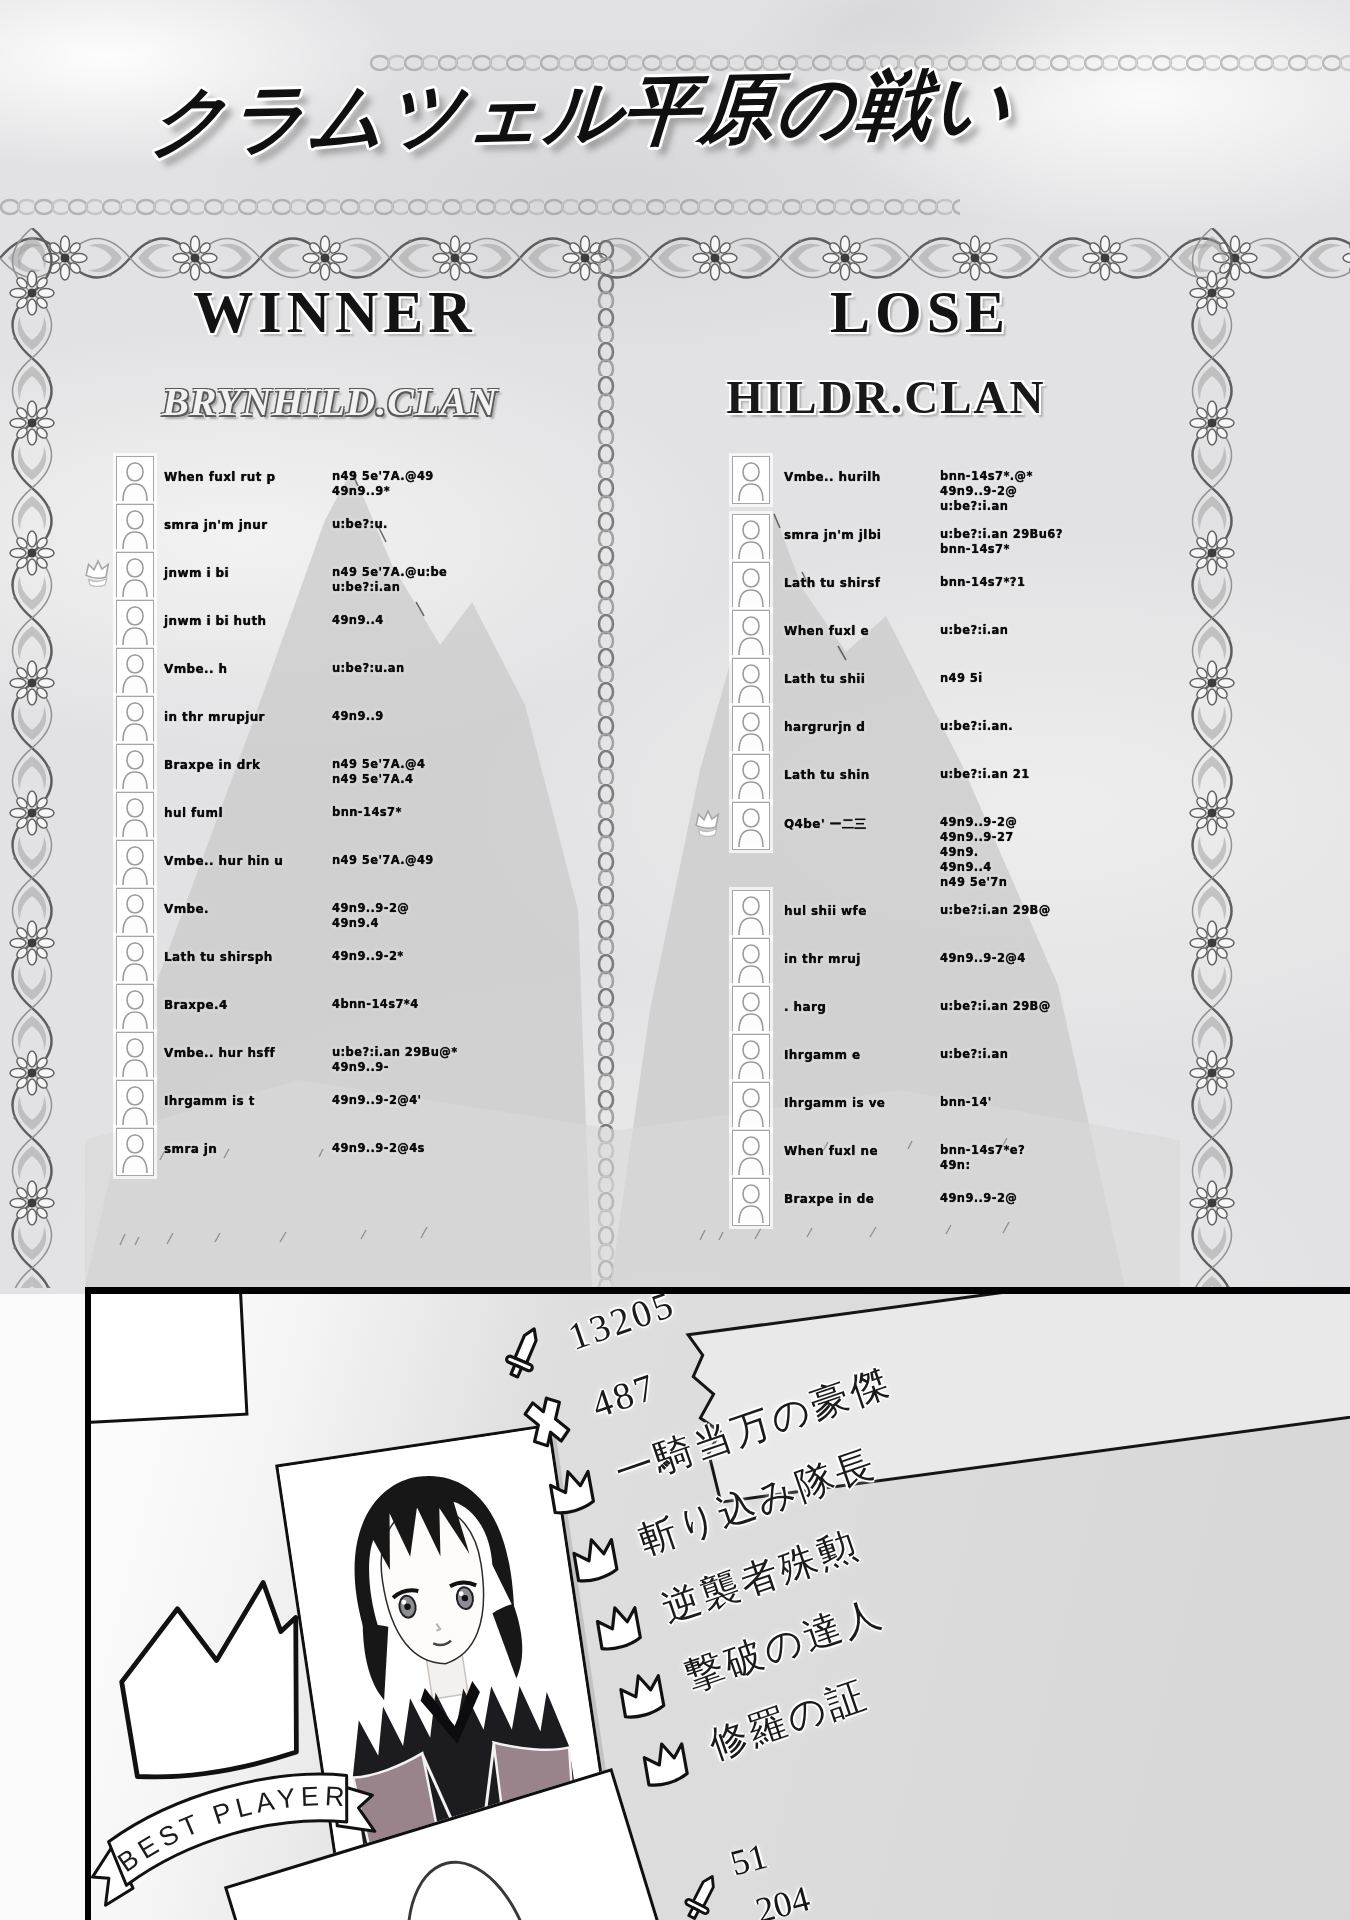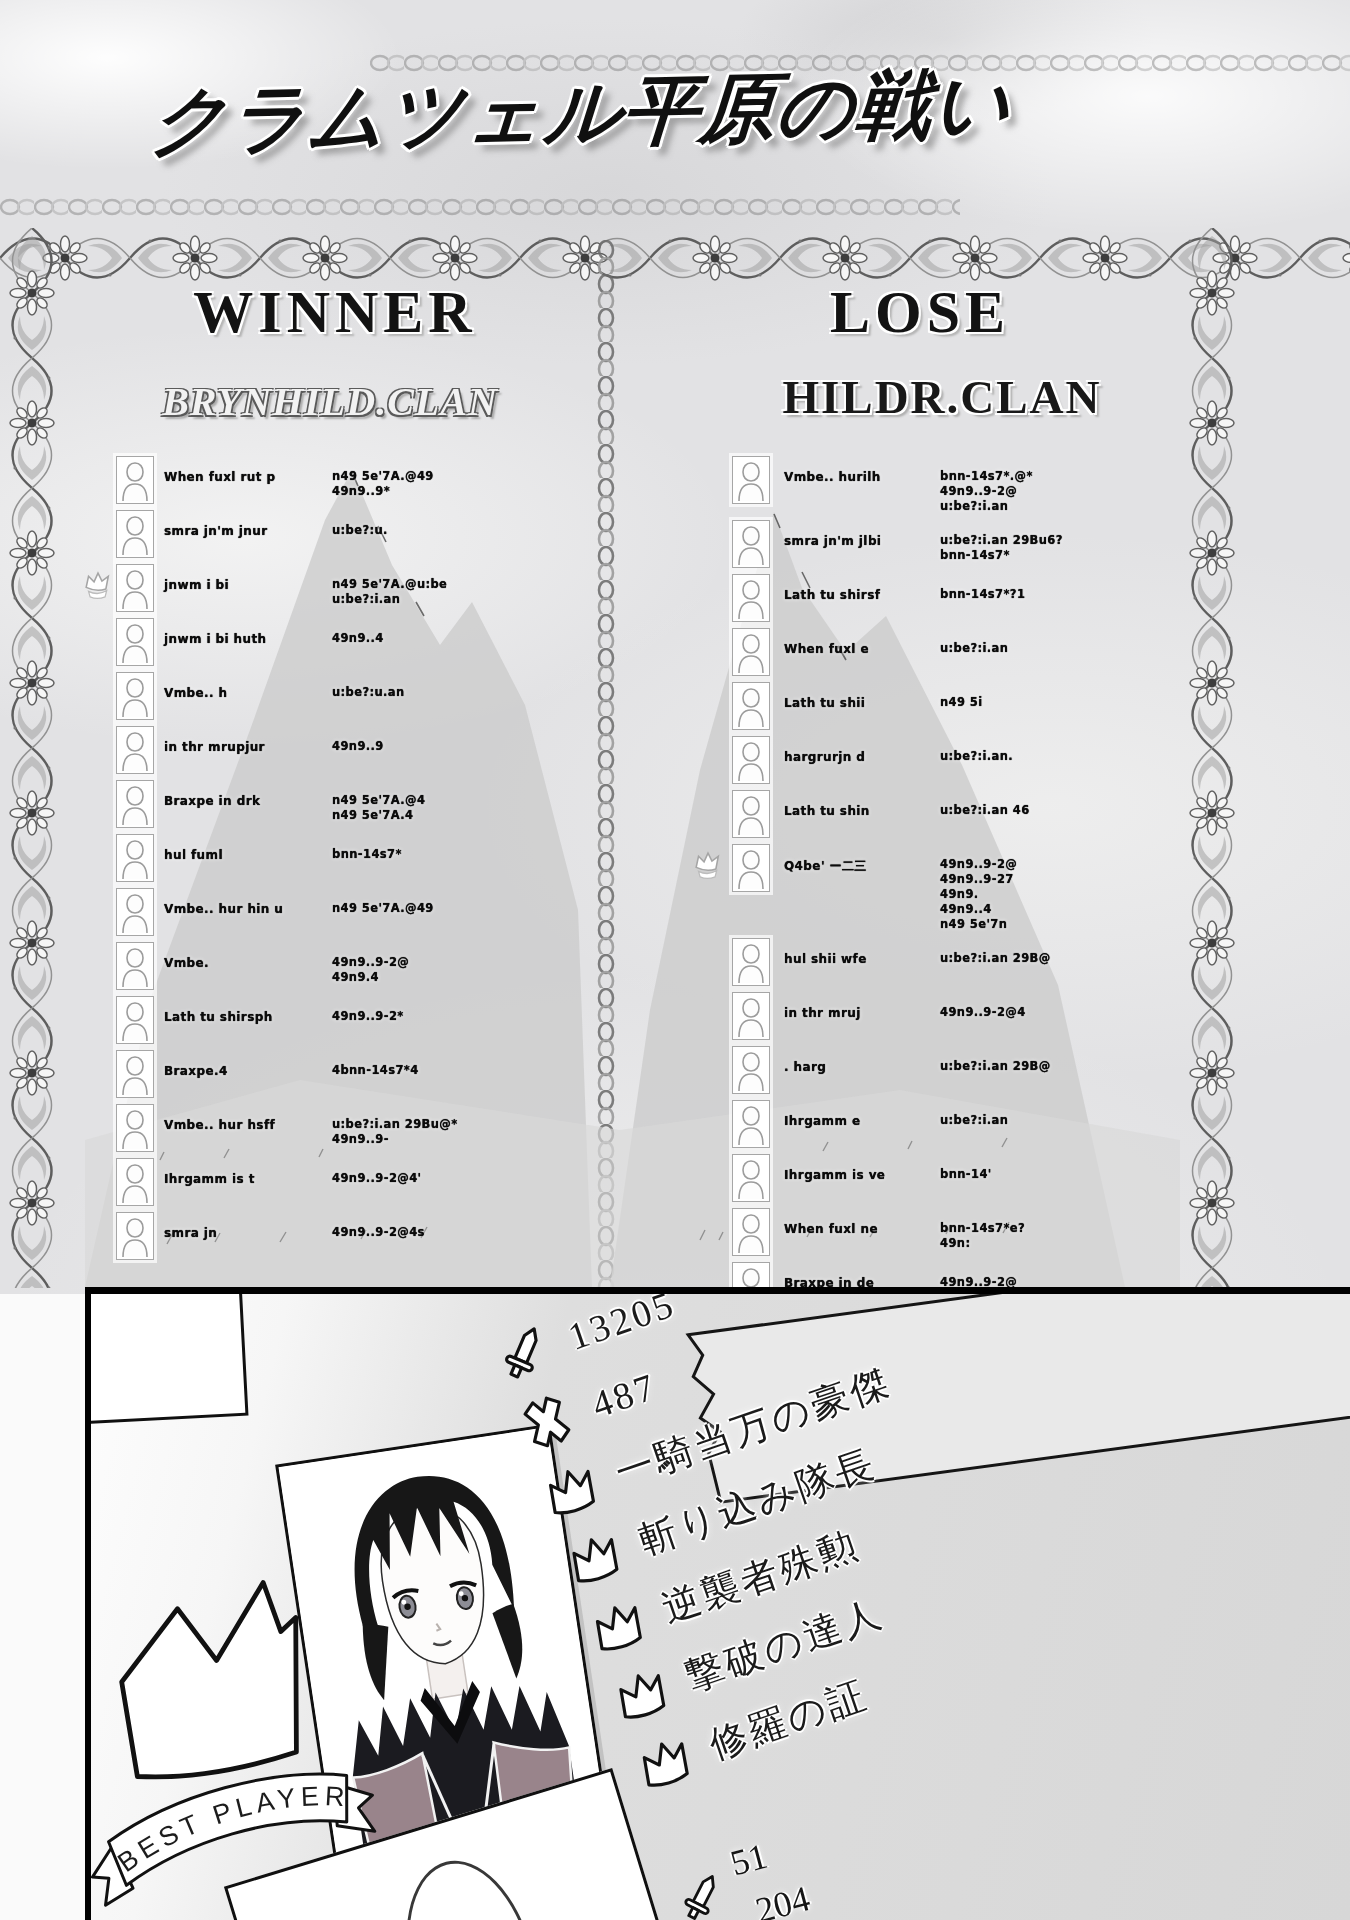--- a/index.html
+++ b/index.html
@@ -30,24 +30,24 @@
     text-shadow:-3px 0 #fff,3px 0 #fff,0 -3px #fff,0 3px #fff,-2px -2px #fff,2px -2px #fff,
       -2px 2px #fff,2px 2px #fff,8px 8px 6px rgba(110,110,110,.55);z-index:3;}
   
   .hdr{position:absolute;text-align:center;z-index:3;}
   .win-title{left:85px;top:278px;width:500px;font:700 60px "Liberation Serif",serif;letter-spacing:5px;color:#131313;
     text-shadow:2px 2px 0 #fff,-2px -2px 0 #fff,-2px 2px 0 #fff,2px -2px 0 #fff,4px 4px 2px #b5b5b5;}
   .win-clan{left:70px;top:378px;width:520px;font:italic 700 40px "Liberation Serif",serif;letter-spacing:1px;color:#f2f2f2;
     text-shadow:-1.5px -1.5px 0 #5a5a5a,1.5px -1.5px 0 #5a5a5a,-1.5px 1.5px 0 #5a5a5a,1.5px 1.5px 0 #5a5a5a,3.5px 3.5px 2px #ababab;}
   .lose-title{left:700px;top:278px;width:440px;font:700 60px "Liberation Serif",serif;letter-spacing:5px;color:#131313;
     text-shadow:2px 2px 0 #fff,-2px -2px 0 #fff,-2px 2px 0 #fff,2px -2px 0 #fff,4px 4px 2px #b5b5b5;}
-  .lose-clan{left:682px;top:370px;width:520px;font:700 47px "Liberation Serif",serif;letter-spacing:2px;color:#191919;
+  .lose-clan{left:626px;top:370px;width:520px;font:700 47px "Liberation Serif",serif;letter-spacing:2px;color:#191919;
     text-shadow:2px 2px 0 #fff,-2px -2px 0 #fff,-2px 2px 0 #fff,2px -2px 0 #fff,4px 4px 2px #b0b0b0;}
   
-  .list{position:absolute;top:456px;display:flex;flex-direction:column;gap:6px;z-index:3;justify-content:flex-end;}
+  .list{position:absolute;top:456px;display:flex;flex-direction:column;z-index:3;justify-content:flex-end;}
   #winner-list{left:82px;width:505px;}
   #loser-list{left:692px;width:575px;}
   .row{display:grid;grid-template-columns:34px 48px 168px 1fr;align-items:start;min-height:46px;}
   #loser-list .row{grid-template-columns:40px 52px 156px 1fr;}
   .crown-slot{width:32px;margin-top:6px;}
   .pbox{width:36px;height:46px;border:1.5px solid #a6a6a6;background:#fff;
     box-shadow:0 0 0 3px rgba(255,255,255,.7);}
   .p-name{padding-top:14px;font:700 12px "DejaVu Sans",sans-serif;letter-spacing:.4px;color:#0b0b0b;
     filter:blur(.65px);white-space:nowrap;text-shadow:0 0 1px #000,0 0 4px #fff;}
   .p-stats{padding-top:13px;font:700 11.5px "DejaVu Sans",sans-serif;letter-spacing:.4px;color:#0b0b0b;
@@ -529,21 +529,21 @@
           <path d="M8,27 Q20,33 31,26 L29,34 Q19,38 10,34 Z" fill="#fff" stroke="#bcbcbc" stroke-width="1.6"></path>
         </svg>
       </span>
       <span class="pbox">
         <svg viewBox="0 0 36 46" width="36" height="46">
           <path d="M18,6 c5,0 8,4 8,9 c0,5 -3,9 -8,9 c-5,0 -8,-4 -8,-9 c0,-5 3,-9 8,-9 M6,44 c0,-12 5,-17 12,-17 c7,0 12,5 12,17" fill="#fdfdfd" stroke="#9c9c9c" stroke-width="1.6"></path>
         </svg>
       </span>
       <span class="p-name">Lath tu shin</span>
       <span class="p-stats">
-          <div>u:be?:i.an 46</div>
+          <div>u:be?:i.an 21</div>
         </span>
     </div>
       <div class="row">
       <span class="crown-slot" style="visibility: visible;">
         <svg viewBox="0 0 40 38" width="32" height="30">
           <path d="M5,22 L8,8 L15,15 L20,4 L25,14 L33,8 L30,24 Q18,28 5,22 Z" fill="#fff" stroke="#a5a5a5" stroke-width="2"></path>
           <path d="M8,27 Q20,33 31,26 L29,34 Q19,38 10,34 Z" fill="#fff" stroke="#bcbcbc" stroke-width="1.6"></path>
         </svg>
       </span>
       <span class="pbox">

